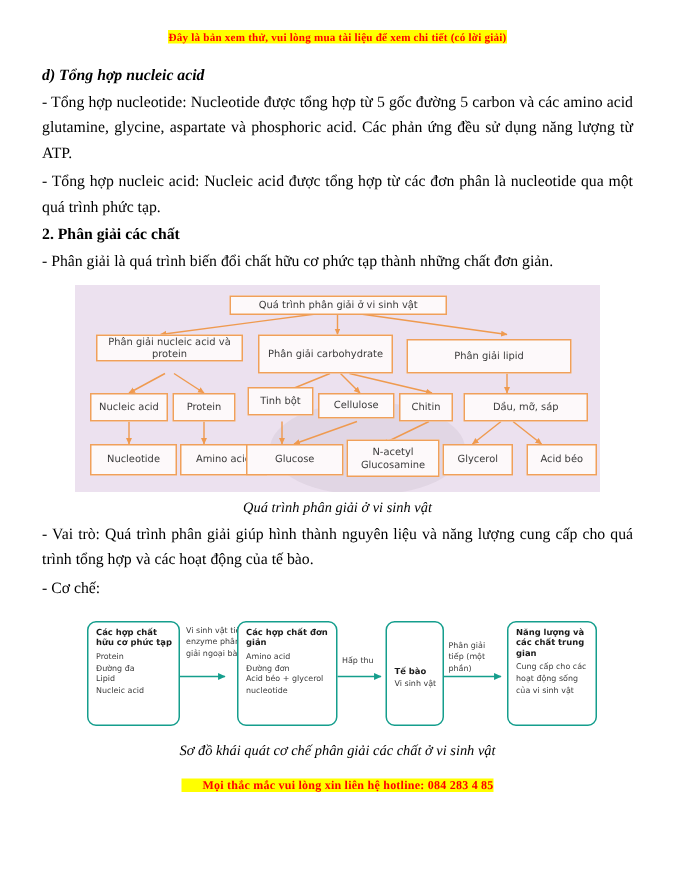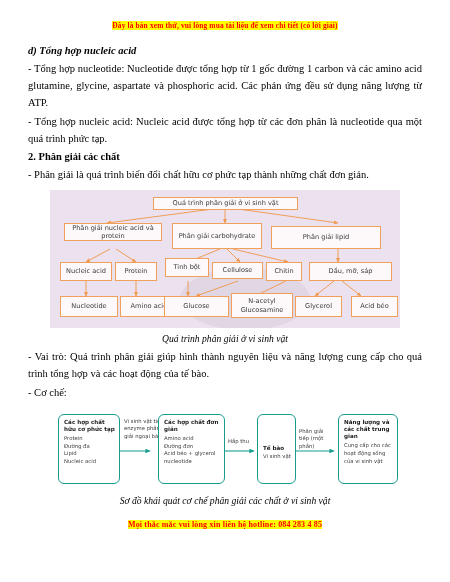--- a/index.html
+++ b/index.html
@@ -37,20 +37,21 @@
     font-size: 7.4px;
     font-family: "Liberation Serif", serif;
     letter-spacing: 0.02em;
   }
   .footer-banner {
     text-align: center;
     margin-top: 6px;
   }
   .footer-banner .banner-text {
     font-size: 8px;
+    padding-left: 14px;
   }
 
   
   .heading {
     font-weight: bold;
     font-style: italic;
     font-size: 10.5px;
     margin: 11px 0 0 0;
     line-height: 1.45;
   }
@@ -182,21 +183,21 @@
 </head>
 <body>
 
 <div class="page">
 
   <div class="banner">
     <span class="banner-text">Đây là bản xem thử, vui lòng mua tài liệu để xem chi tiết (có lời giải)</span>
   </div>
 
   <div class="heading">d) Tổng hợp nucleic acid</div>
-  <p class="para">- Tổng hợp nucleotide: Nucleotide được tổng hợp từ 1 gốc đường 1 carbon và các amino acid glutamine, glycine, aspartate và phosphoric acid. Các phản ứng đều sử dụng năng lượng từ ATP.</p>
+  <p class="para">- Tổng hợp nucleotide: Nucleotide được tổng hợp từ 5 gốc đường 5 carbon và các amino acid glutamine, glycine, aspartate và phosphoric acid. Các phản ứng đều sử dụng năng lượng từ ATP.</p>
   <p class="para">- Tổng hợp nucleic acid: Nucleic acid được tổng hợp từ các đơn phân là nucleotide qua một quá trình phức tạp.</p>
   <div class="heading-2">2. Phân giải các chất</div>
   <p class="para">- Phân giải là quá trình biến đổi chất hữu cơ phức tạp thành những chất đơn giản.</p>
 
   <div class="fig1-wrap">
     <div class="fig1">
       <div class="wm"></div>
 
       <svg class="links" viewBox="0 0 350 138">
         <defs>

